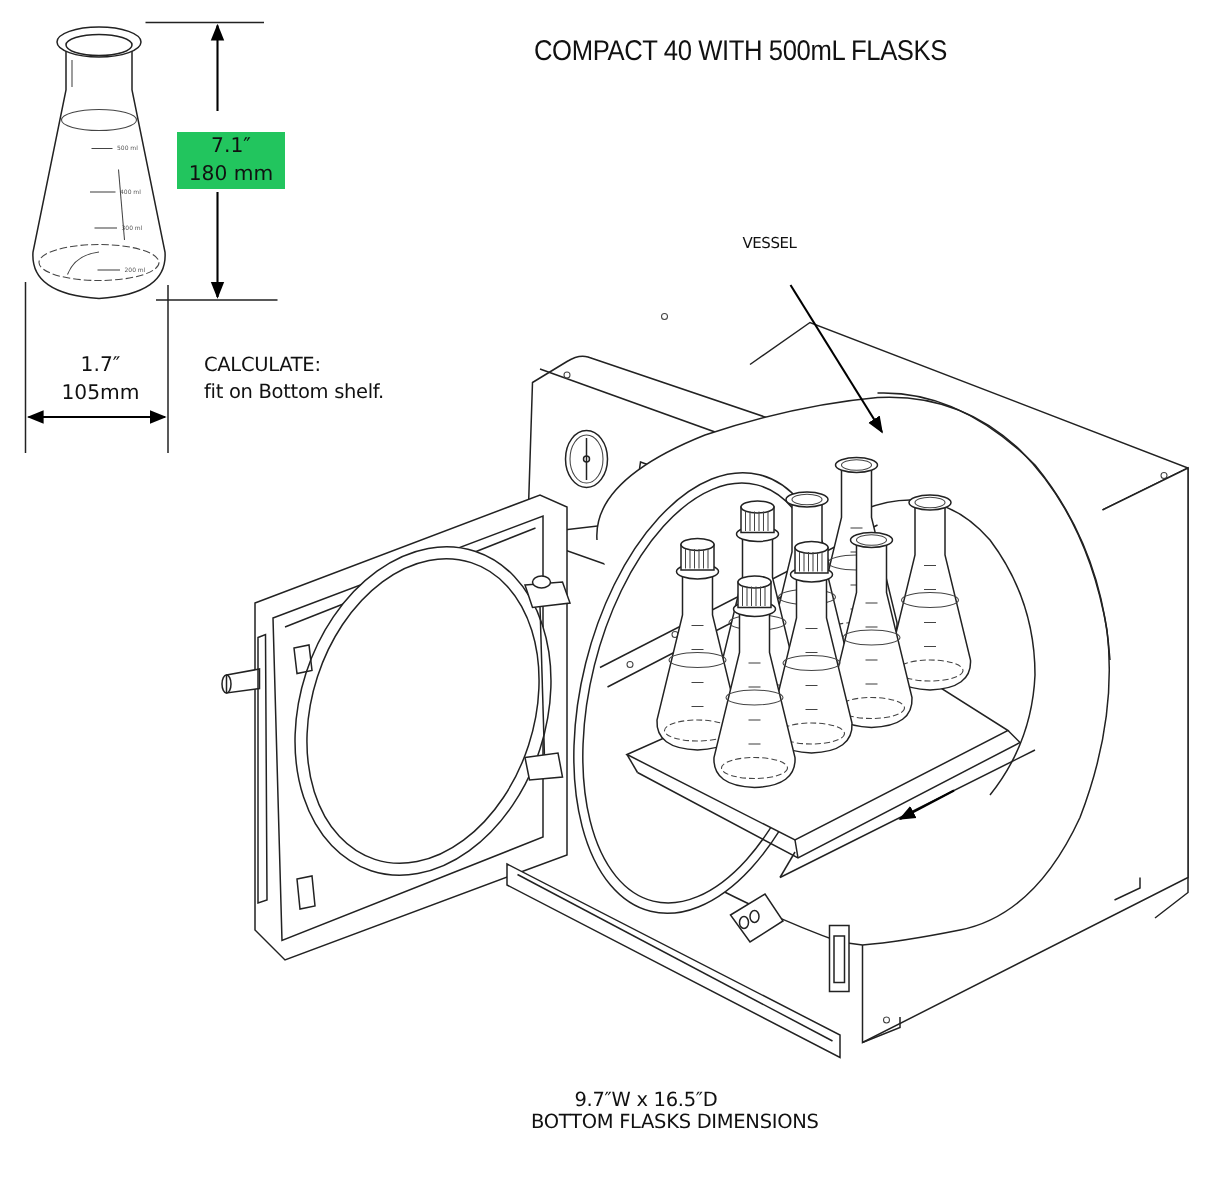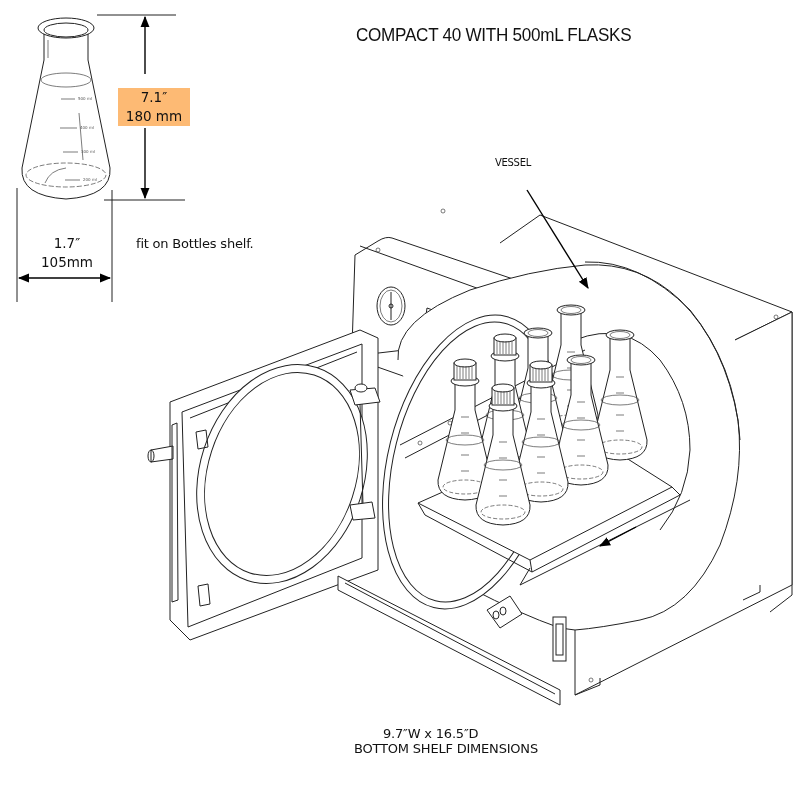--- a/index.html
+++ b/index.html
@@ -1,20 +1,20 @@
 <!DOCTYPE html>
 <html><head>
 <meta charset="utf-8">
 <style>
   html, body { margin: 0; padding: 0; background: #ffffff; }
   body { width: 803px; height: 791px; position: relative; overflow: hidden; font-family: "Liberation Sans", sans-serif; color: #111; }
   .abs { position: absolute; }
   .title { left: 356px; top: 24px; font-size: 19px; letter-spacing: -0.3px; transform: scaleX(0.9); transform-origin: left top; white-space: nowrap; }
   .dim { font-family: "DejaVu Sans", sans-serif; font-size: 13.5px; text-align: center; line-height: 19px; }
-  .dim-h { left: 118px; top: 88px; width: 72px; background: #fdba74; }
+  .dim-h { left: 118px; top: 88px; width: 72px; background: #22c55e; }
   .dim-w { left: 22px; top: 234px; width: 90px; }
   .calc { left: 136px; top: 235px; font-family: "DejaVu Sans", sans-serif; font-size: 13px; line-height: 18px; letter-spacing: -0.2px; }
   .calc div { white-space: nowrap; }
   .vessel { left: 495px; top: 157px; font-family: "DejaVu Sans", sans-serif; font-size: 10px; letter-spacing: -0.3px; }
   .shelf-title { left: 354px; top: 741px; font-family: "DejaVu Sans", sans-serif; font-size: 13px; letter-spacing: -0.2px; white-space: nowrap; }
   .shelf-dims { left: 383px; top: 726px; font-family: "DejaVu Sans", sans-serif; font-size: 13px; letter-spacing: -0.2px; white-space: nowrap; }
   svg { position: absolute; left: 0; top: 0; }
   .ln { fill: none; stroke: #222; stroke-width: 1; }
   .lnb { fill: none; stroke: #000; stroke-width: 1.4; }
   .lnt { fill: none; stroke: #444; stroke-width: 0.7; }
@@ -281,19 +281,20 @@
   <div>7.1″</div>
   <div>180 mm</div>
 </div>
 
 <div class="abs dim dim-w">
   <div>1.7″</div>
   <div>105mm</div>
 </div>
 
 <div class="abs calc">
-  <div>fit on Bottles shelf.</div>
+  <div>CALCULATE:</div>
+  <div>fit on Bottom shelf.</div>
 </div>
 
 <div class="abs vessel">VESSEL</div>
 
-<div class="abs shelf-title">BOTTOM SHELF DIMENSIONS</div>
+<div class="abs shelf-title">BOTTOM FLASKS DIMENSIONS</div>
 <div class="abs shelf-dims">9.7″W x 16.5″D</div>
 
 </body></html>

